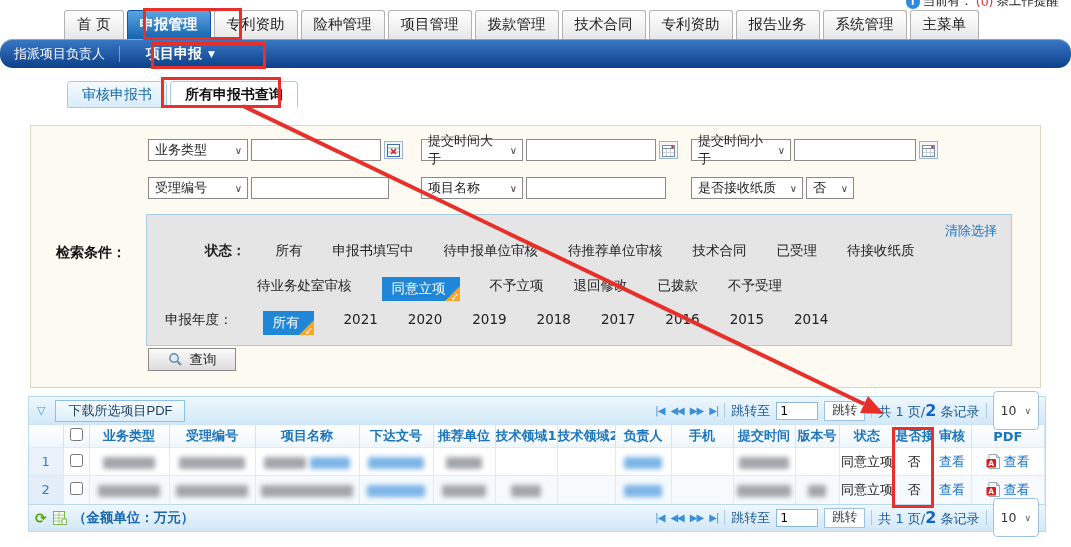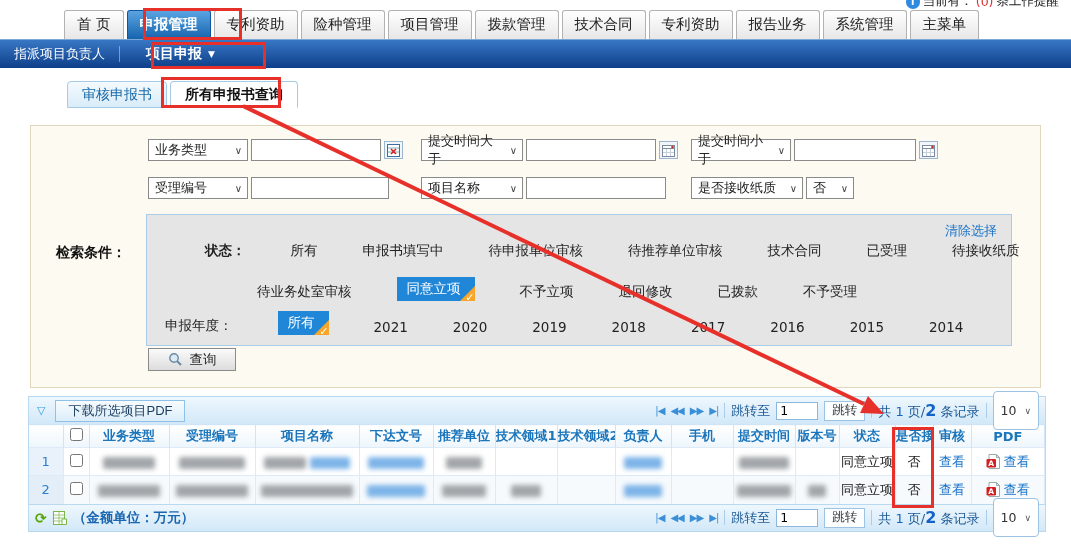--- a/index.html
+++ b/index.html
@@ -17,21 +17,21 @@
   
   .navtabs { position:absolute; top:10px; left:64px; display:flex; gap:3px; height:29px; }
   .navtab { height:29px; line-height:27px; padding:0 12px; font-size:14.5px; color:#222;
             background:linear-gradient(#ffffff,#e7e7e7); border:1px solid #b2b2b2; border-bottom:none;
             border-radius:3px 3px 0 0; white-space:nowrap; cursor:pointer; }
   .navtab.active { background:linear-gradient(#5ba4e2,#1564ae); color:#fff; font-weight:bold; border-color:#1055a0; }
 
   
   .menubar { position:absolute; top:39px; left:0; width:1071px; height:29px;
              background:linear-gradient(#3a79c6,#0d3f8a); display:flex; align-items:center;
-             color:#fff; font-size:13px; box-shadow:inset 0 1px 0 rgba(255,255,255,.35); }
+             color:#fff; font-size:13px; box-shadow:inset 0 1px 0 rgba(255,255,255,.35);border-radius:13px; }
   .menubar .assign { padding:0 14px; }
   .menubar .vsep { width:1px; height:16px; background:rgba(255,255,255,.4); }
   .menubar .dropdown { display:flex; align-items:center; gap:6px; font-weight:bold; font-size:14px;
              padding:0 26px; height:100%; cursor:pointer; }
   .menubar .arrow { font-size:9px; }
 
   
   .subtabs { position:absolute; top:81px; left:67px; display:flex; gap:3px; height:27px; }
   .subtab { height:27px; line-height:25px; text-align:center; font-size:14px; border-radius:4px 4px 0 0;
             border:1px solid #a6cbe6; cursor:pointer; padding:0 14px; white-space:nowrap; }
@@ -47,21 +47,21 @@
   .sel::after { content:"∨"; font-size:10px; color:#444; }
   .txt { height:22px; border:1px solid #8a8a8a; background:#fff; font-size:13px; padding:0 4px;
          font-family:inherit; }
   .mini-ic { width:19px; height:18px; background:#f2f6fa; border:1px solid #9ab6cf; display:flex;
          align-items:center; justify-content:center; cursor:pointer; }
 
   .crit-label { position:absolute; left:25px; top:118px; font-size:14px; font-weight:bold; color:#111; }
   .crit-box { position:absolute; left:115px; top:88px; width:866px; height:132px; background:#e5e5e5;
               border:1px solid #a9cde8; }
   .clear-link { position:absolute; right:14px; top:7px; color:#1a73c8; font-size:13px; cursor:pointer; }
-  .crow { position:absolute; display:flex; align-items:flex-end; gap:45px; font-size:13.5px; color:#222; white-space:nowrap; }
+  .crow { position:absolute; display:flex; align-items:flex-start; gap:30px; font-size:13.5px; color:#222; white-space:nowrap; }
   .crow .opt { cursor:pointer; }
   .chip { position:relative; background:#1f86d8; color:#fff; padding:3px 14px 3px 10px; cursor:pointer; overflow:hidden; }
   .chip::after { content:""; position:absolute; right:0; bottom:0; border-left:15px solid transparent;
                  border-bottom:15px solid #f7a62a; }
   .chip .check { position:absolute; right:0; bottom:-3px; color:#fff; font-size:11px; font-weight:bold; z-index:2; }
 
   .search-btn { position:absolute; left:117px; top:222px; width:88px; height:23px;
                 background:linear-gradient(#fbfbfb,#dcdcdc); border:1px solid #8a8a8a;
                 display:flex; align-items:center; justify-content:center; gap:7px; font-size:13.5px; cursor:pointer; }
 

